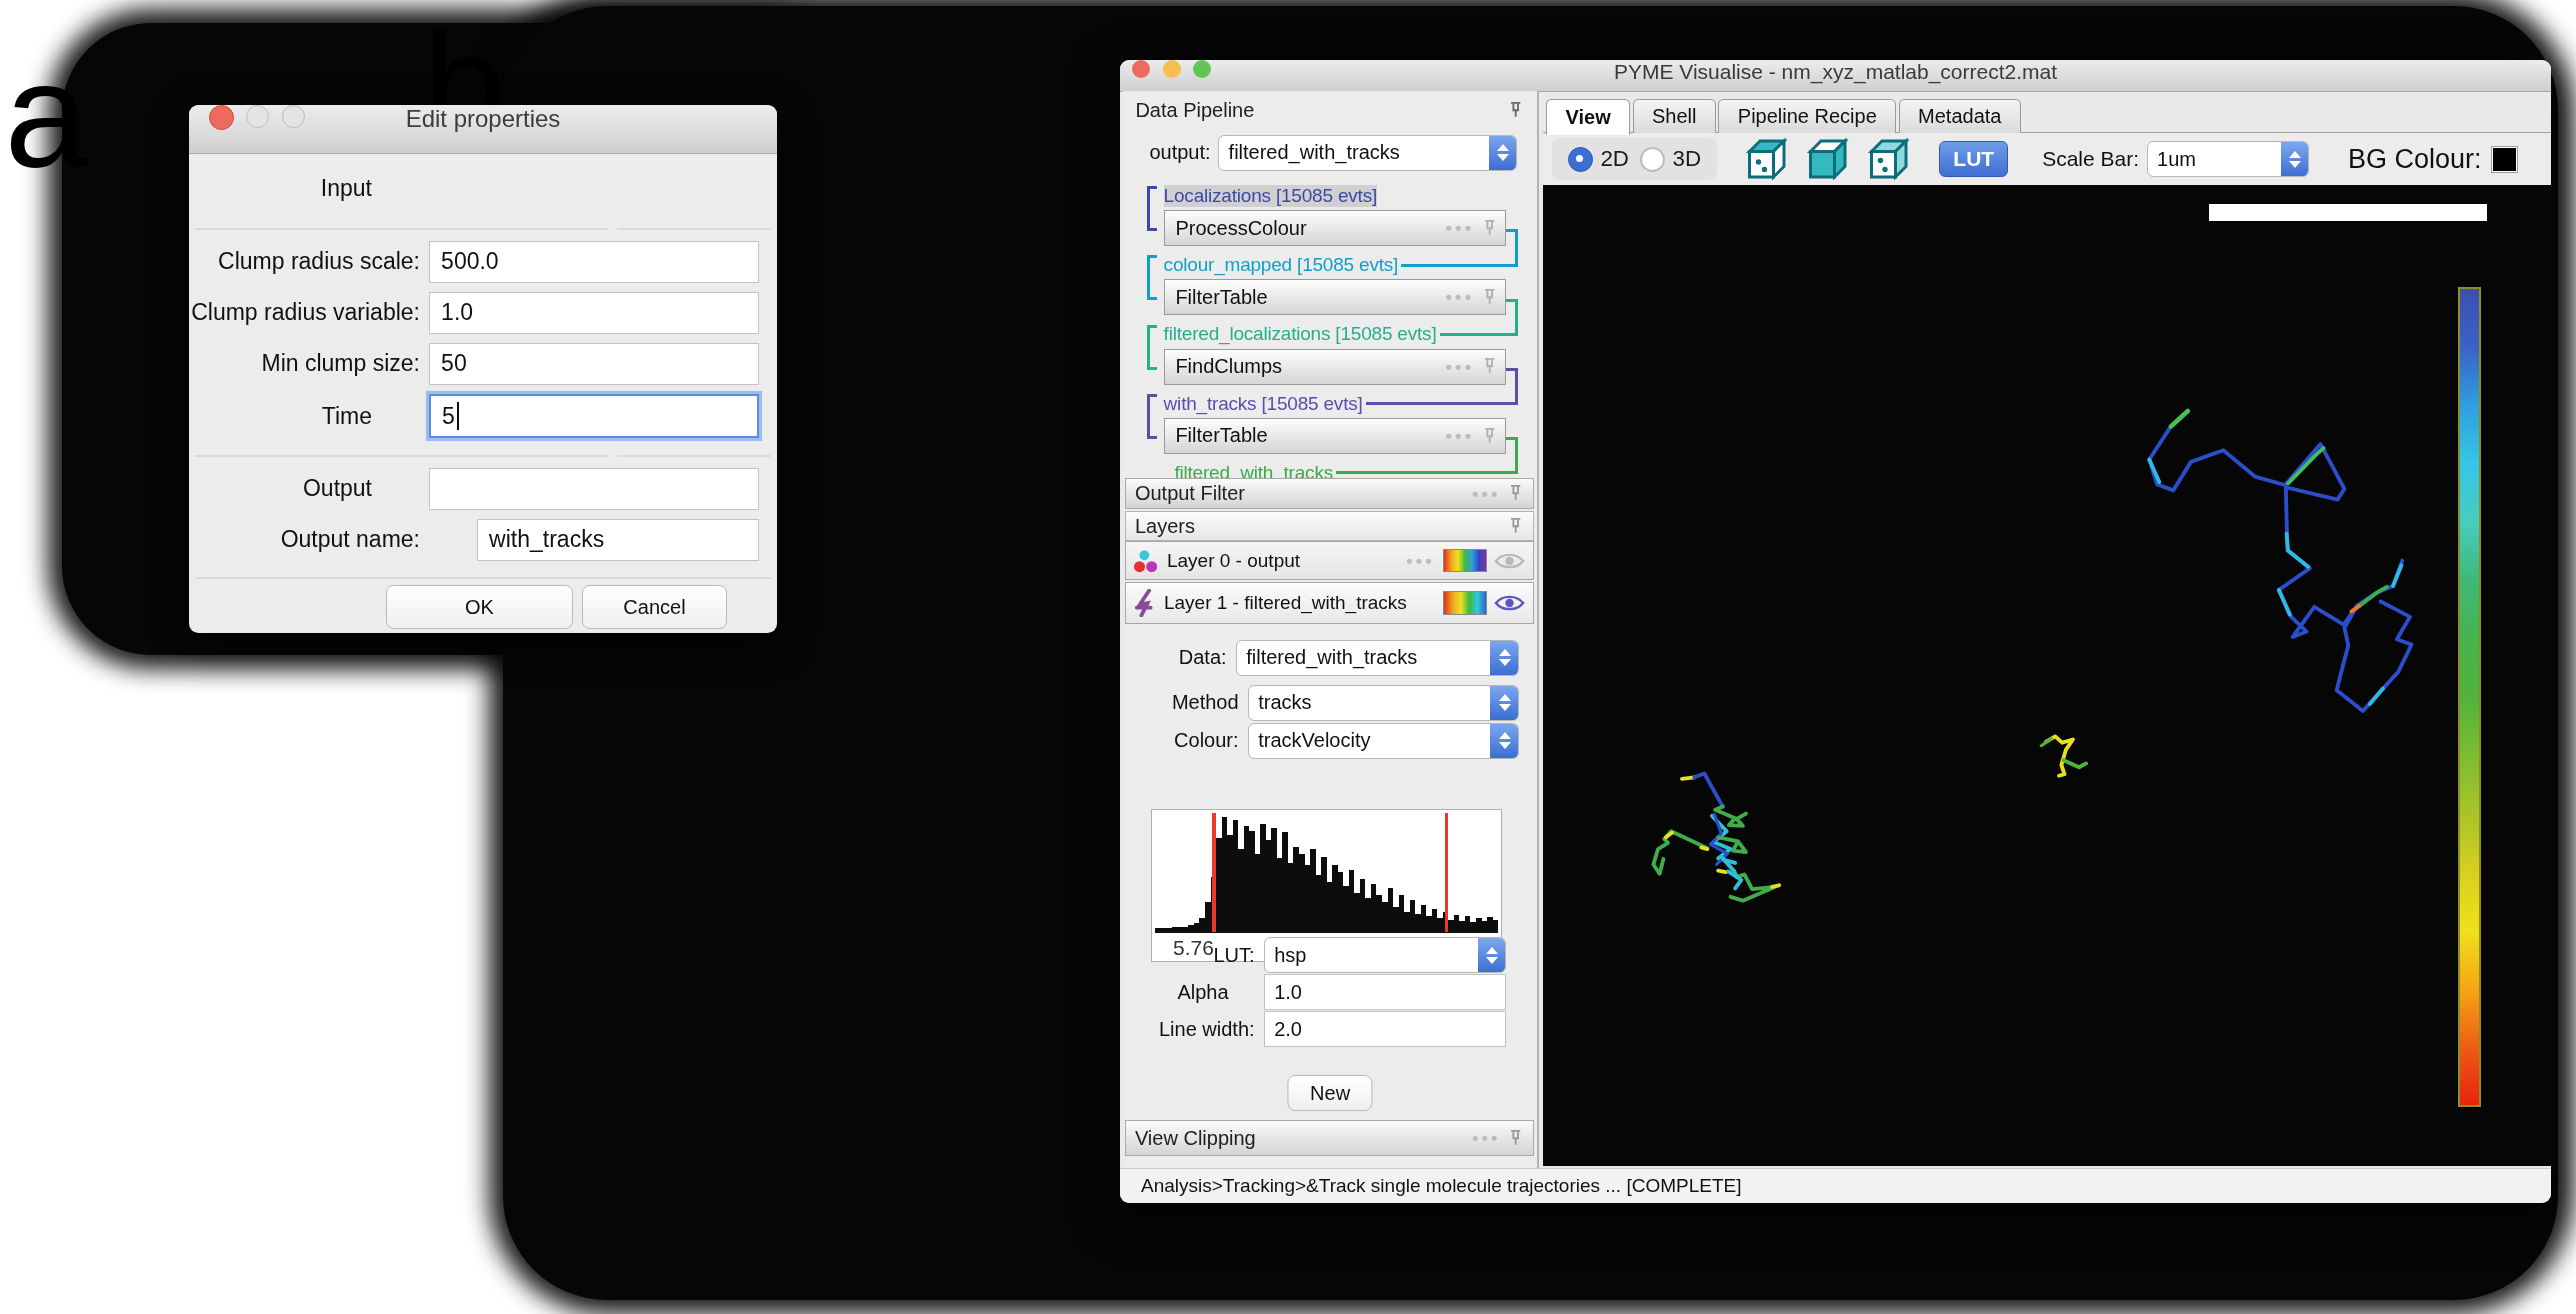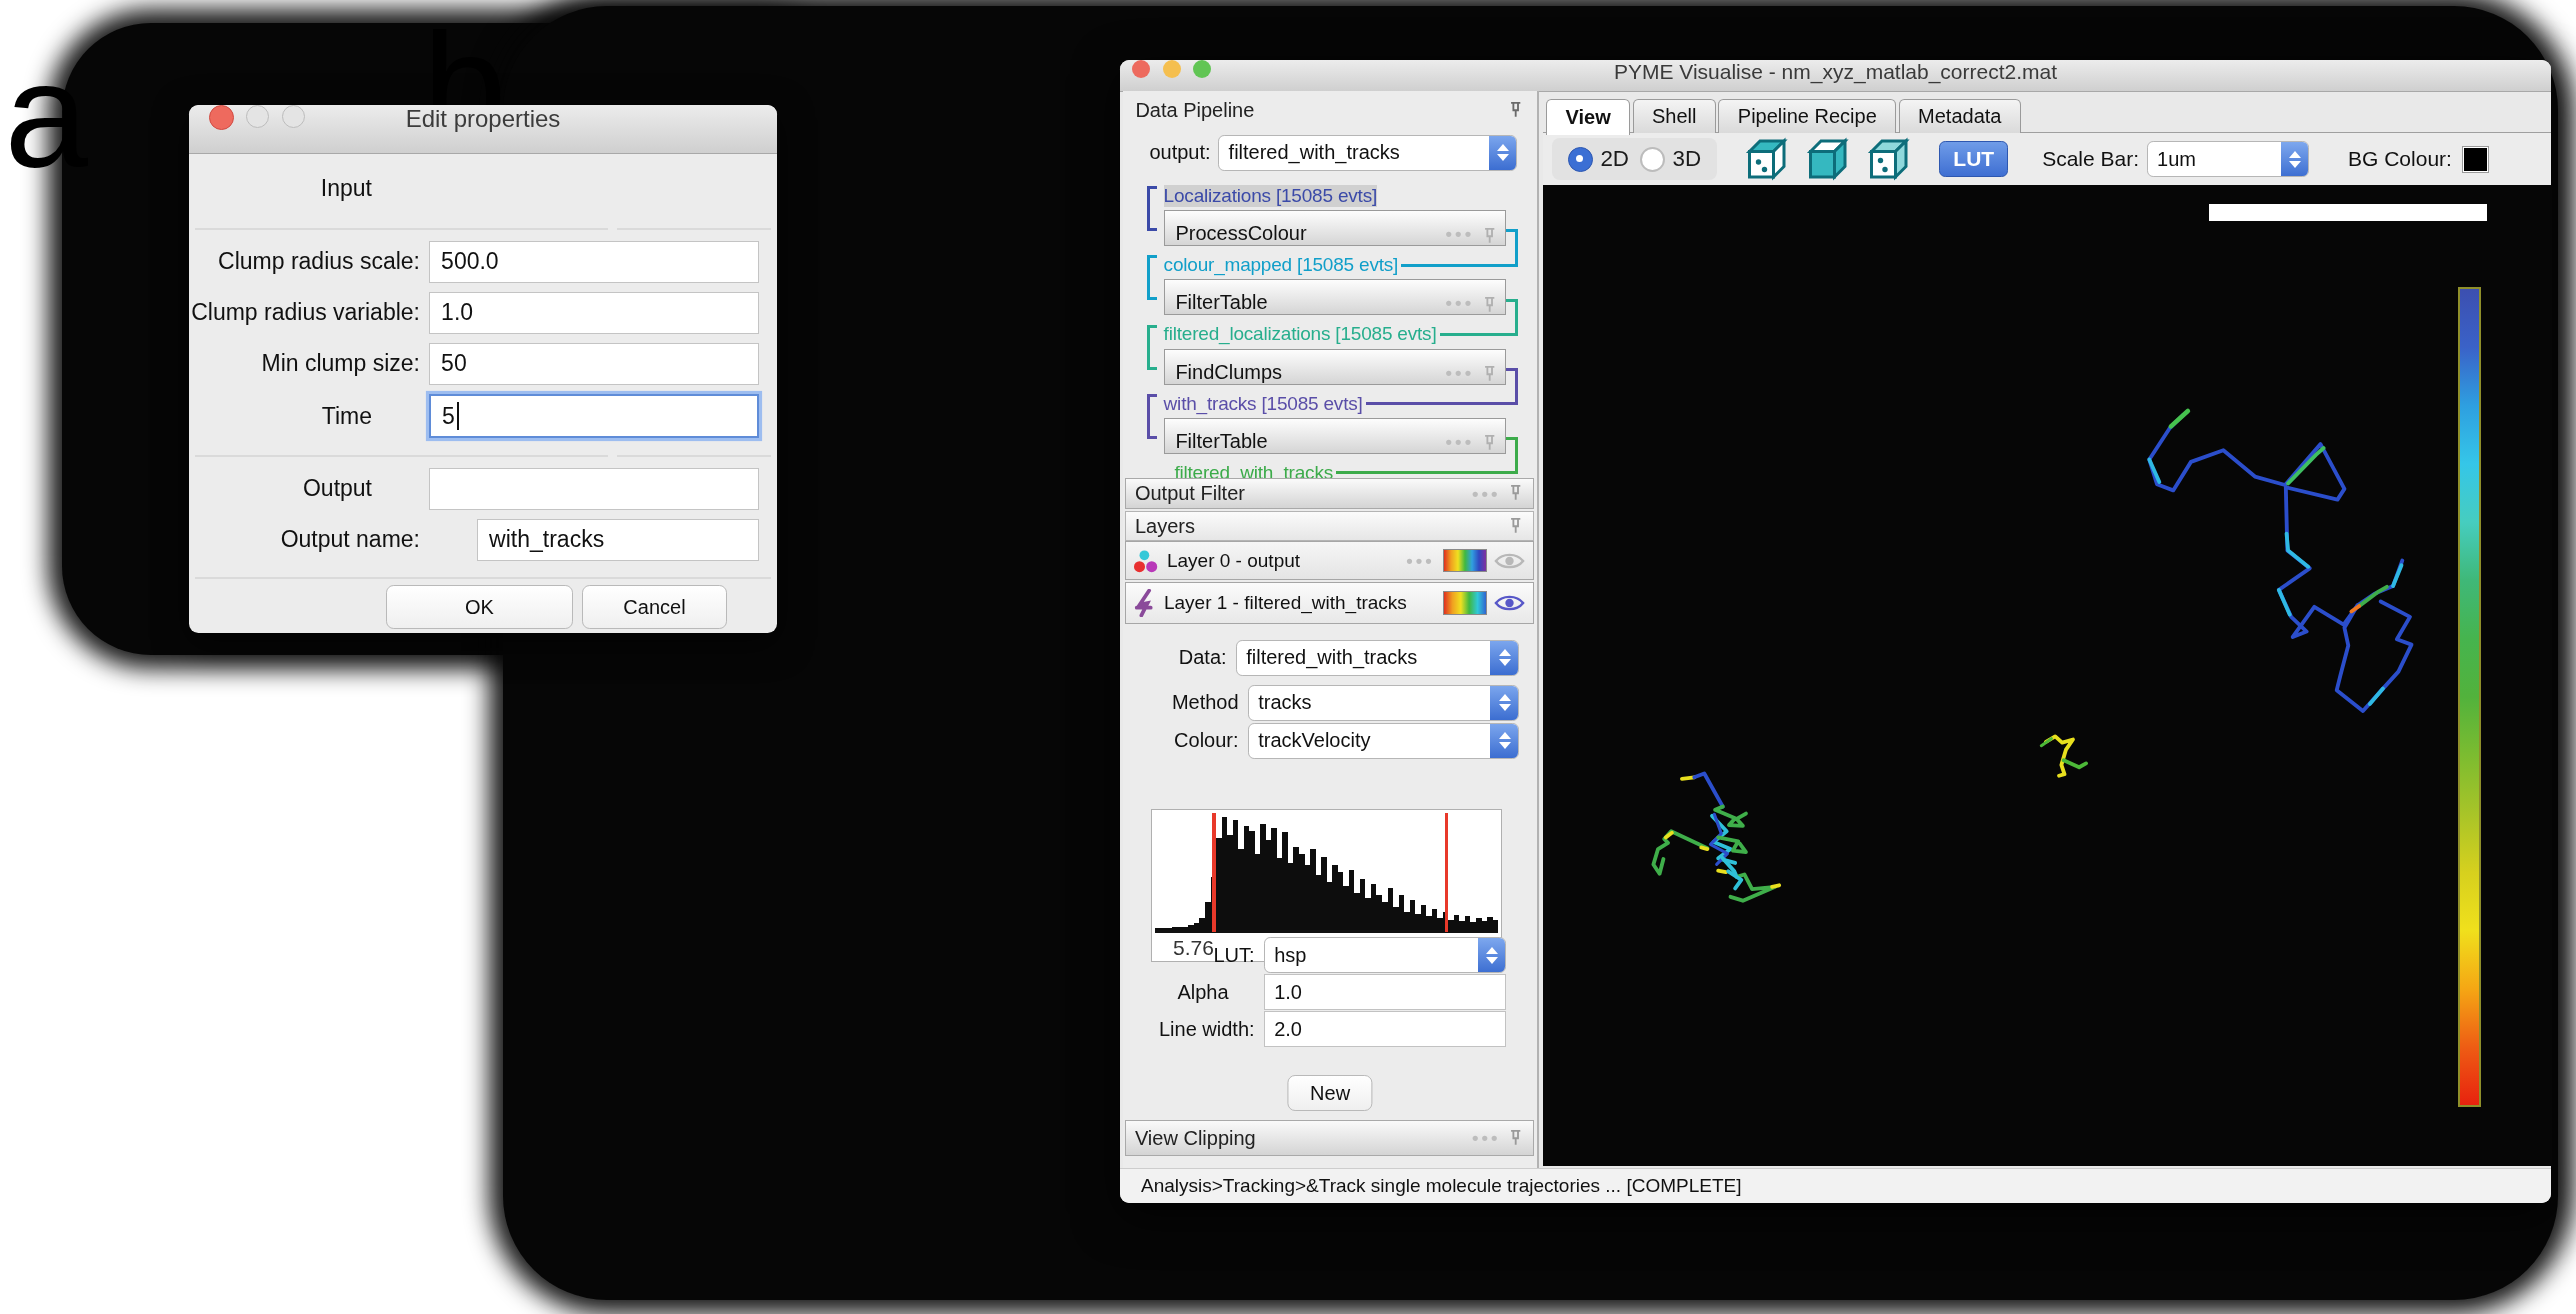--- a/index.html
+++ b/index.html
@@ -69,21 +69,21 @@
   #pipeline{top:86px;height:302px;padding:6.2px 28px 0 39px;}
   .pipe-row{display:flex;align-items:center;height:25.5px;position:relative;}
   .pipe-row-final{margin-left:10.8px;}
   .pipe-text{font-size:19px;white-space:nowrap;letter-spacing:-0.2px;}
   .pipe-text.hl{background:#d0d0d0;}
   .hline{flex:1;height:3.1px;margin-left:3.1px;margin-right:-12.3px;}
   .bracket{position:absolute;left:-17px;top:3.1px;width:7.7px;height:39px;border:3.1px solid;border-right:none;}
   .conn-v{position:absolute;right:-12.3px;top:-23px;width:3.1px;height:37px;}
   .conn-s{position:absolute;right:-12.3px;top:-23px;width:12.3px;height:3.1px;}
   .pipe-box{height:34px;margin:1.5px 0 6.2px 0;border:1.5px solid #9a9a9a;background:linear-gradient(180deg,#fdfdfd,#d5d5d5);
-            display:flex;align-items:flex-end;padding:0 7.7px 0 10.8px;position:relative;}
+            display:flex;align-items:center;padding:0 7.7px 0 10.8px;position:relative;}
   .pipe-mod{font-size:20px;color:#111;}
 
   #of-bar{top:387px;height:29px;}
   #layers-bar{top:420px;height:28px;}
 
   .layer-row{border:1.5px solid #a6a6a6;display:flex;align-items:center;padding:0 7.7px;}
   #layer0-row{top:450px;height:37px;background:linear-gradient(#f6f6f6,#e4e4e4);}
   #layer1-row{top:491px;height:40px;background:linear-gradient(#fbfbfb,#e8e8e8);}
   .layer-title{font-size:19px;margin-left:7.7px;white-space:nowrap;}
   .cmap{width:42px;height:21.6px;border:0.8px solid #8a8a8a;margin-left:7.7px;flex:none;}
@@ -130,21 +130,21 @@
   .radio{width:25px;height:25px;border-radius:50%;box-sizing:border-box;flex:none;}
   .radio.sel{background:#3b6fd4;border:1.5px solid #2d57b0;position:relative;}
   .radio.sel::after{content:"";position:absolute;left:7px;top:7px;width:7.7px;height:7.7px;border-radius:50%;background:#fff;}
   .radio.unsel{background:#fff;border:2.3px solid #bcbcbc;}
   .radio-label{font-size:22.4px;color:#1b1b1b;margin-left:-3.1px;}
   .cube{width:46px;height:48px;margin-left:15.4px;flex:none;}
   #lut-btn{margin-left:28px;height:34px;padding:0 13px;border-radius:6.2px;background:linear-gradient(#6f9ce8,#3f6fd2);
            border:0.8px solid #2d57b0;color:#fff;font-size:21px;font-weight:bold;display:flex;align-items:center;}
   #scalebar-label{margin-left:34px;font-size:21px;}
   #scalebar-dd{width:151px;flex:none;margin-left:7.7px;}
-  #bg-label{margin-left:39px;font-size:21px;}
+  #bg-label{margin-left:39px;font-size:27px;}
   #bg-swatch{width:23px;height:23px;margin-left:10.8px;border:1.5px solid #fff;outline:0.8px solid #9a9a9a;flex:none;}
 
   #canvas{position:absolute;left:423px;top:125px;width:1009px;height:981px;overflow:hidden;}
   #scalebar{position:absolute;left:666px;top:19px;width:278px;height:17px;}
   #colorbar{position:absolute;left:915px;top:102px;width:19px;height:816px;border:2.3px solid #8f8f2a;}
   #tracks{position:absolute;left:0;top:0;}
 </style>
 </head>
 <body>
 

